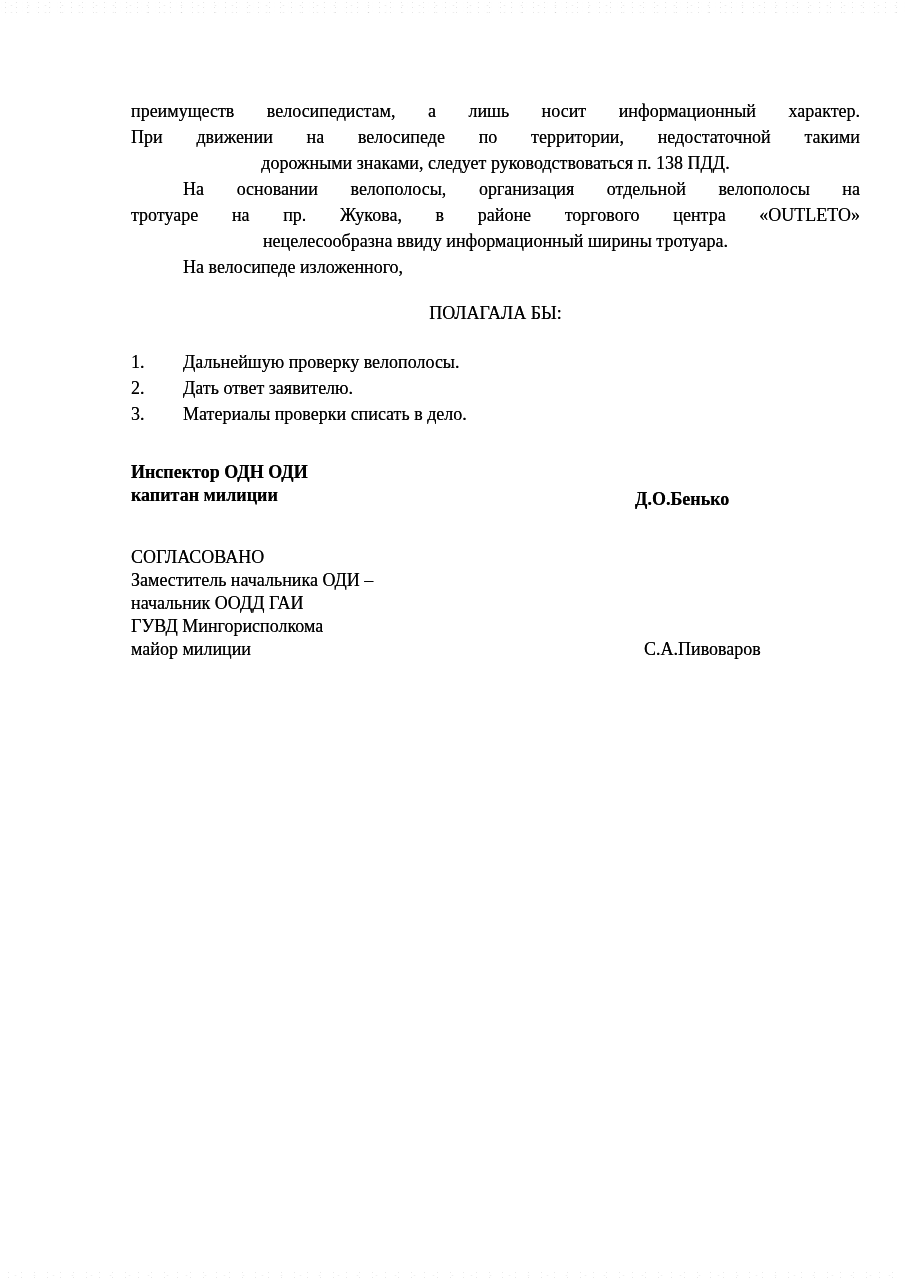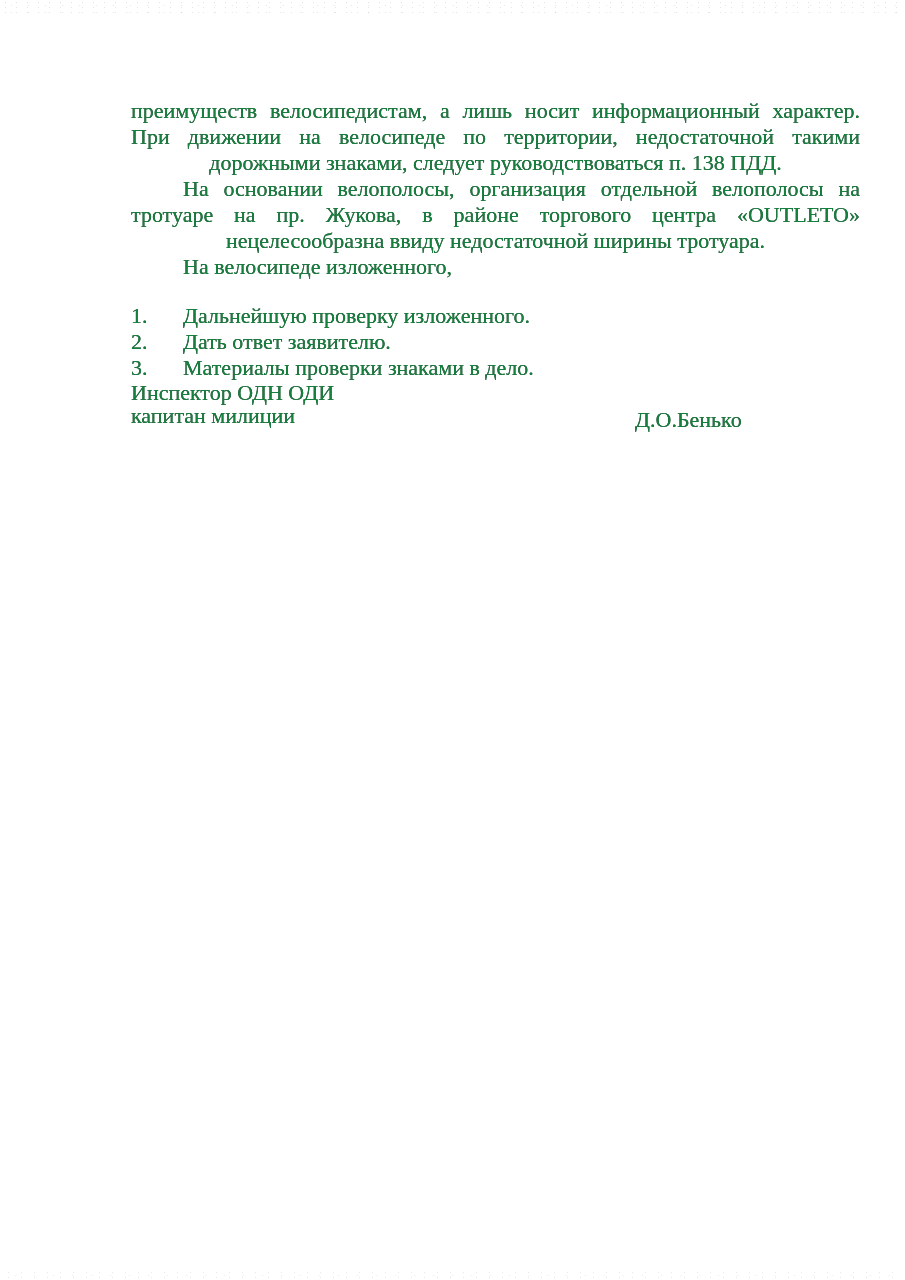--- a/index.html
+++ b/index.html
@@ -1,37 +1,37 @@
 <!DOCTYPE html>
 <html lang="ru"><head>
 <meta charset="utf-8">
 <style>
   html,body{margin:0;padding:0;background:#ffffff;}
   .page{
     position:relative;
     width:905px;height:1280px;
     background:#ffffff;
-    color:#15803d;
+    color:#000000;
     font-family:"Liberation Serif","DejaVu Serif",serif;
-    font-size:22px;
+    font-size:18px;
     line-height:26px;
     text-shadow:0 0 0.4px rgba(0,0,0,0.8);
     overflow:hidden;
   }
   .content{position:absolute;left:131px;top:0;width:729px;}
   .jline{text-align:justify;text-align-last:justify;}
   .lastline{text-align:center;}
   .indent{text-indent:52px;}
   #p1{margin-top:98px;}
   .heading{margin-top:20px;text-align:center;}
   .list{margin-top:23px;}
   .li{display:flex;}
   .li .num{width:52px;flex:none;}
   .sig{line-height:23px;}
-  #sig1{}
+  #sig1{margin-top:34px;font-weight:bold;}
   #sig2{margin-top:39px;}
   .srow{position:relative;}
   .name-1{position:absolute;left:504px;top:4px;white-space:nowrap;}
   .name-2{position:absolute;left:513px;top:0;white-space:nowrap;}
   
   .noise{position:absolute;left:0;width:100%;pointer-events:none;}
   .noise-top{
     top:0;height:13px;
     background-image:
       radial-gradient(rgba(0,0,0,0.10) 0.6px, transparent 1px),
@@ -61,47 +61,58 @@
 
     <div id="p1">
       <div class="jline">преимуществ велосипедистам, а лишь носит информационный характер.</div>
       <div class="jline">При движении на велосипеде по территории, недостаточной такими</div>
       <div class="lastline">дорожными знаками, следует руководствоваться п. 138 ПДД.</div>
     </div>
 
     <div id="p2">
       <div class="jline indent">На основании велополосы, организация отдельной велополосы на</div>
       <div class="jline">тротуаре на пр. Жукова, в районе торгового центра «OUTLETO»</div>
-      <div class="lastline">нецелесообразна ввиду недостаточной ширины тротуара.</div>
+      <div class="lastline">нецелесообразна ввиду информационный ширины тротуара.</div>
     </div>
 
     <div id="p3" class="indent">На велосипеде изложенного,</div>
 
+    <div class="heading">ПОЛАГАЛА БЫ:</div>
 
     <div class="list">
       <div class="li">
         <span class="num">1.</span>
-        <span class="txt">Дальнейшую проверку изложенного.</span>
+        <span class="txt">Дальнейшую проверку велополосы.</span>
       </div>
       <div class="li">
         <span class="num">2.</span>
         <span class="txt">Дать ответ заявителю.</span>
       </div>
       <div class="li">
         <span class="num">3.</span>
-        <span class="txt">Материалы проверки знаками в дело.</span>
+        <span class="txt">Материалы проверки списать в дело.</span>
       </div>
     </div>
 
     <div id="sig1" class="sig">
       <div>Инспектор ОДН ОДИ</div>
       <div class="srow">
         <span>капитан милиции</span>
         <span class="name-1">Д.О.Бенько</span>
       </div>
     </div>
 
+    <div id="sig2" class="sig">
+      <div>СОГЛАСОВАНО</div>
+      <div>Заместитель начальника ОДИ –</div>
+      <div>начальник ООДД ГАИ</div>
+      <div>ГУВД Мингорисполкома</div>
+      <div class="srow">
+        <span>майор милиции</span>
+        <span class="name-2">С.А.Пивоваров</span>
+      </div>
+    </div>
 
   </div>
 
   <div class="noise noise-bottom"></div>
 
 </div>
 
 </body></html>

